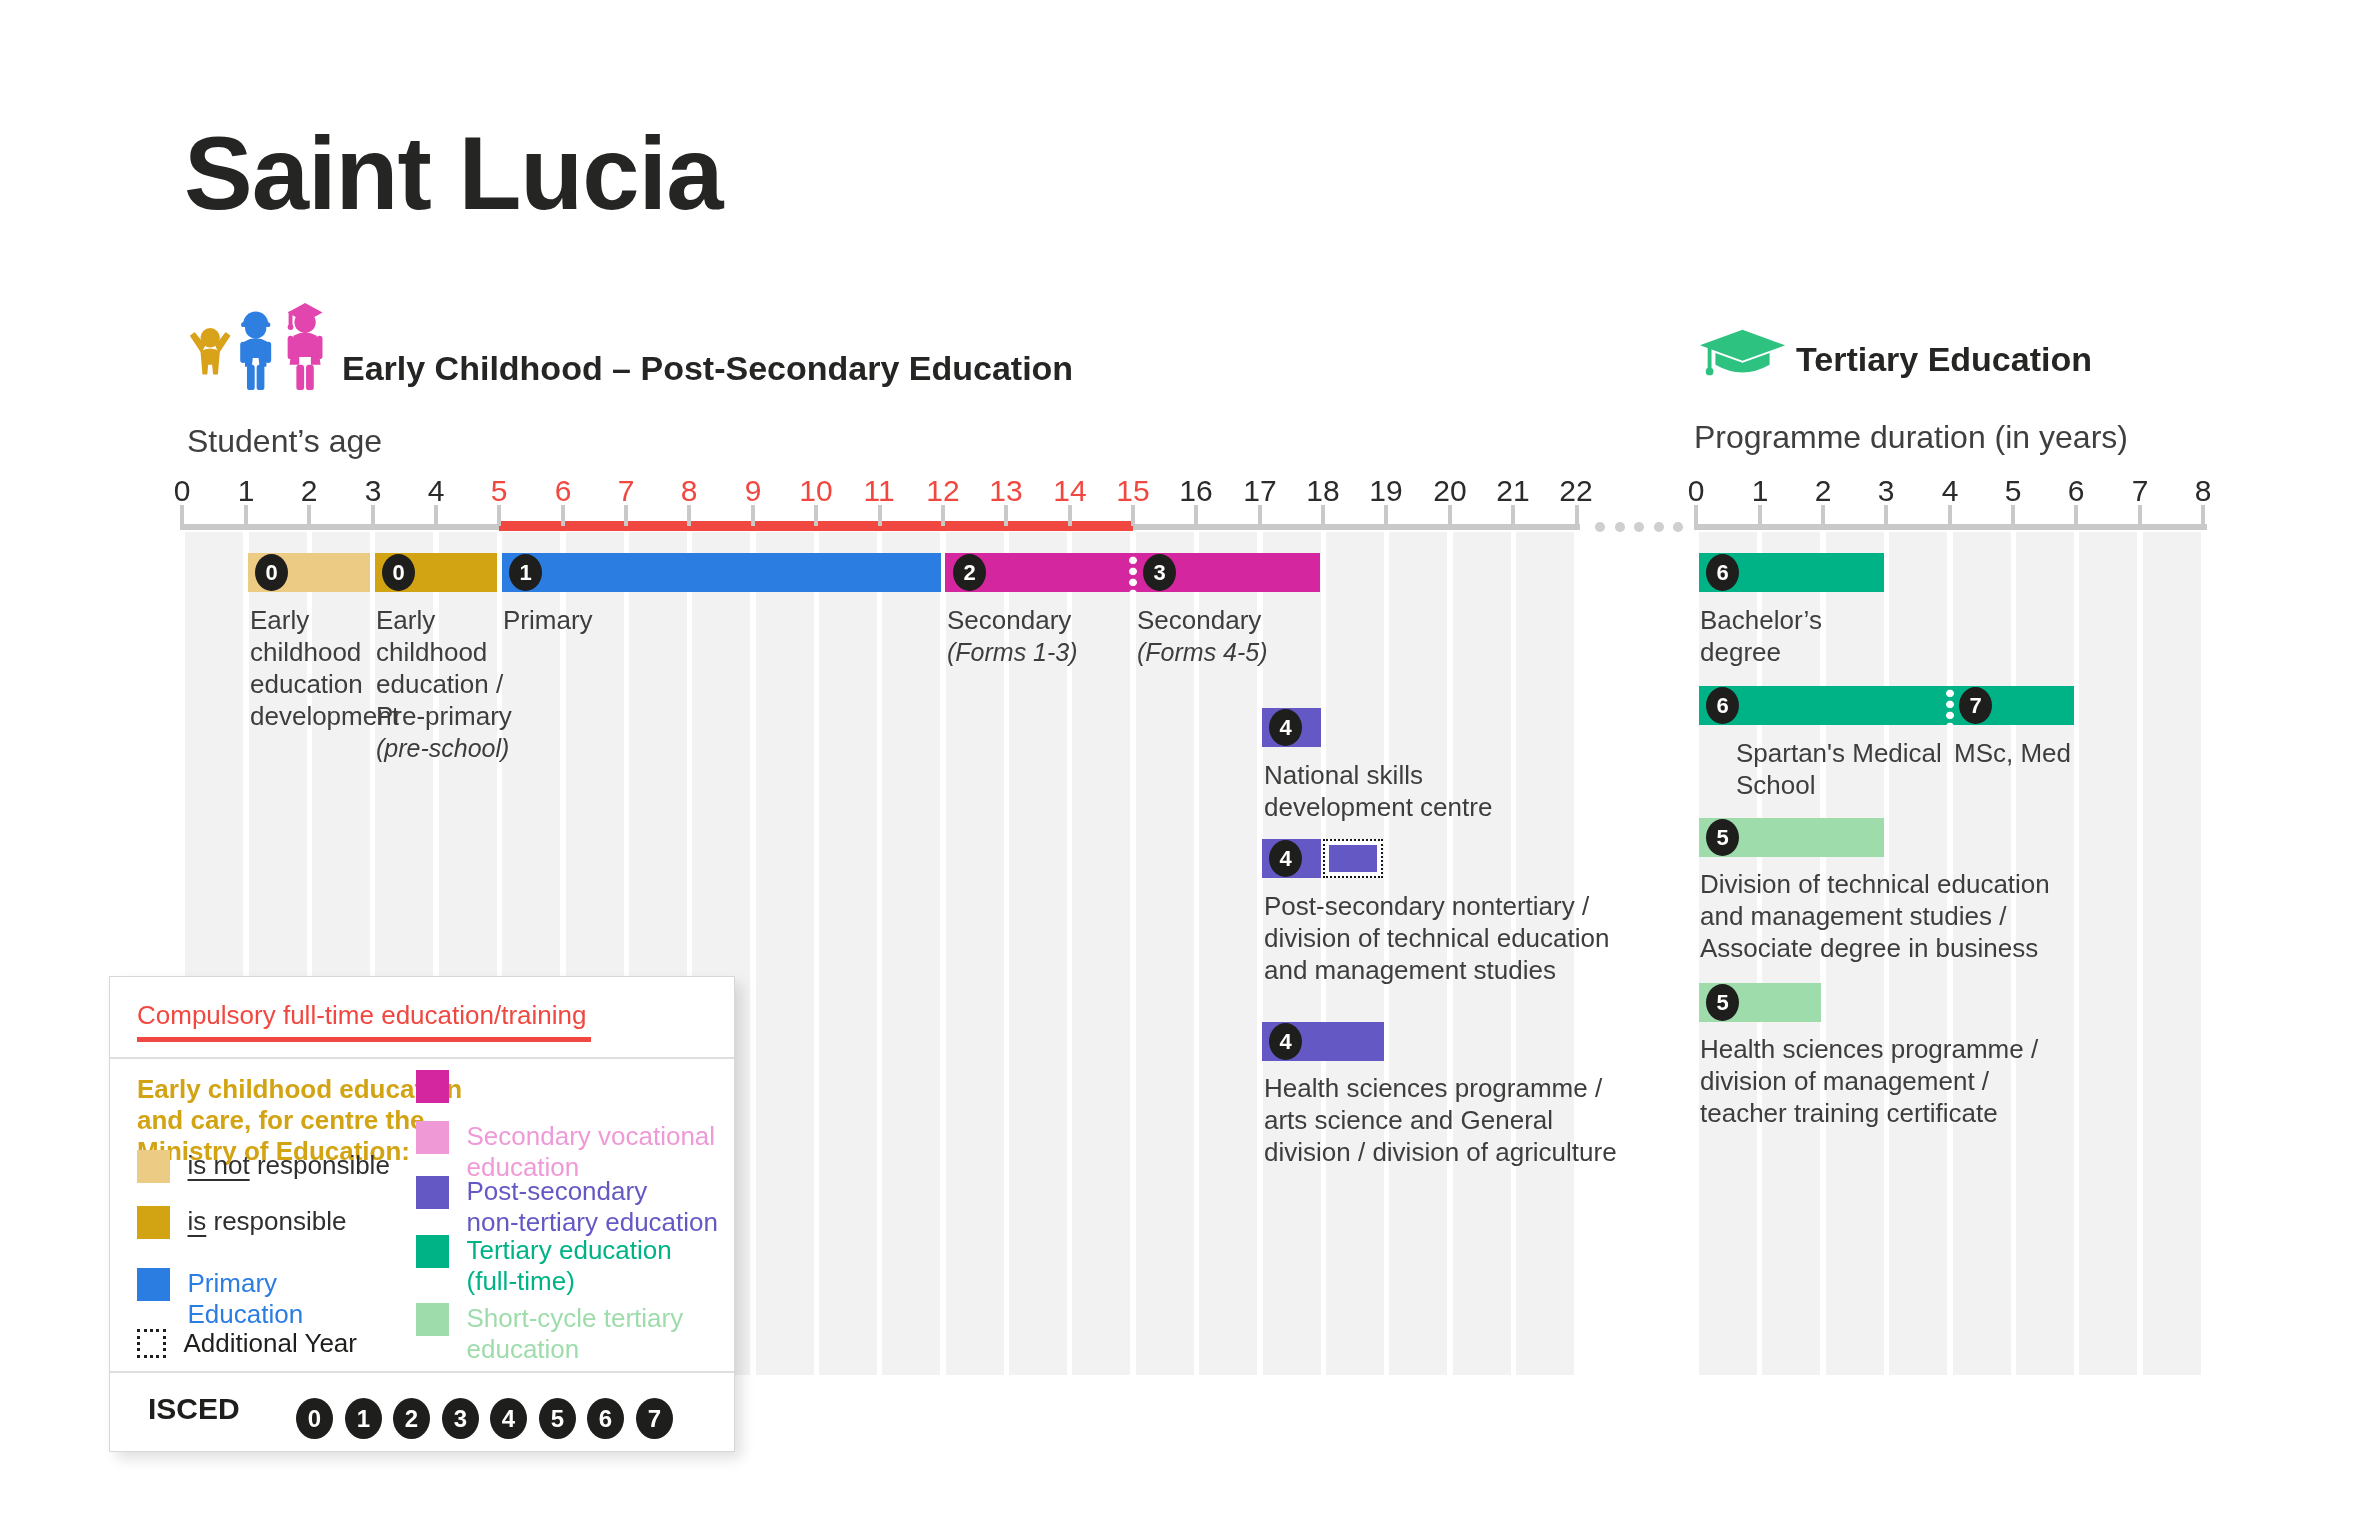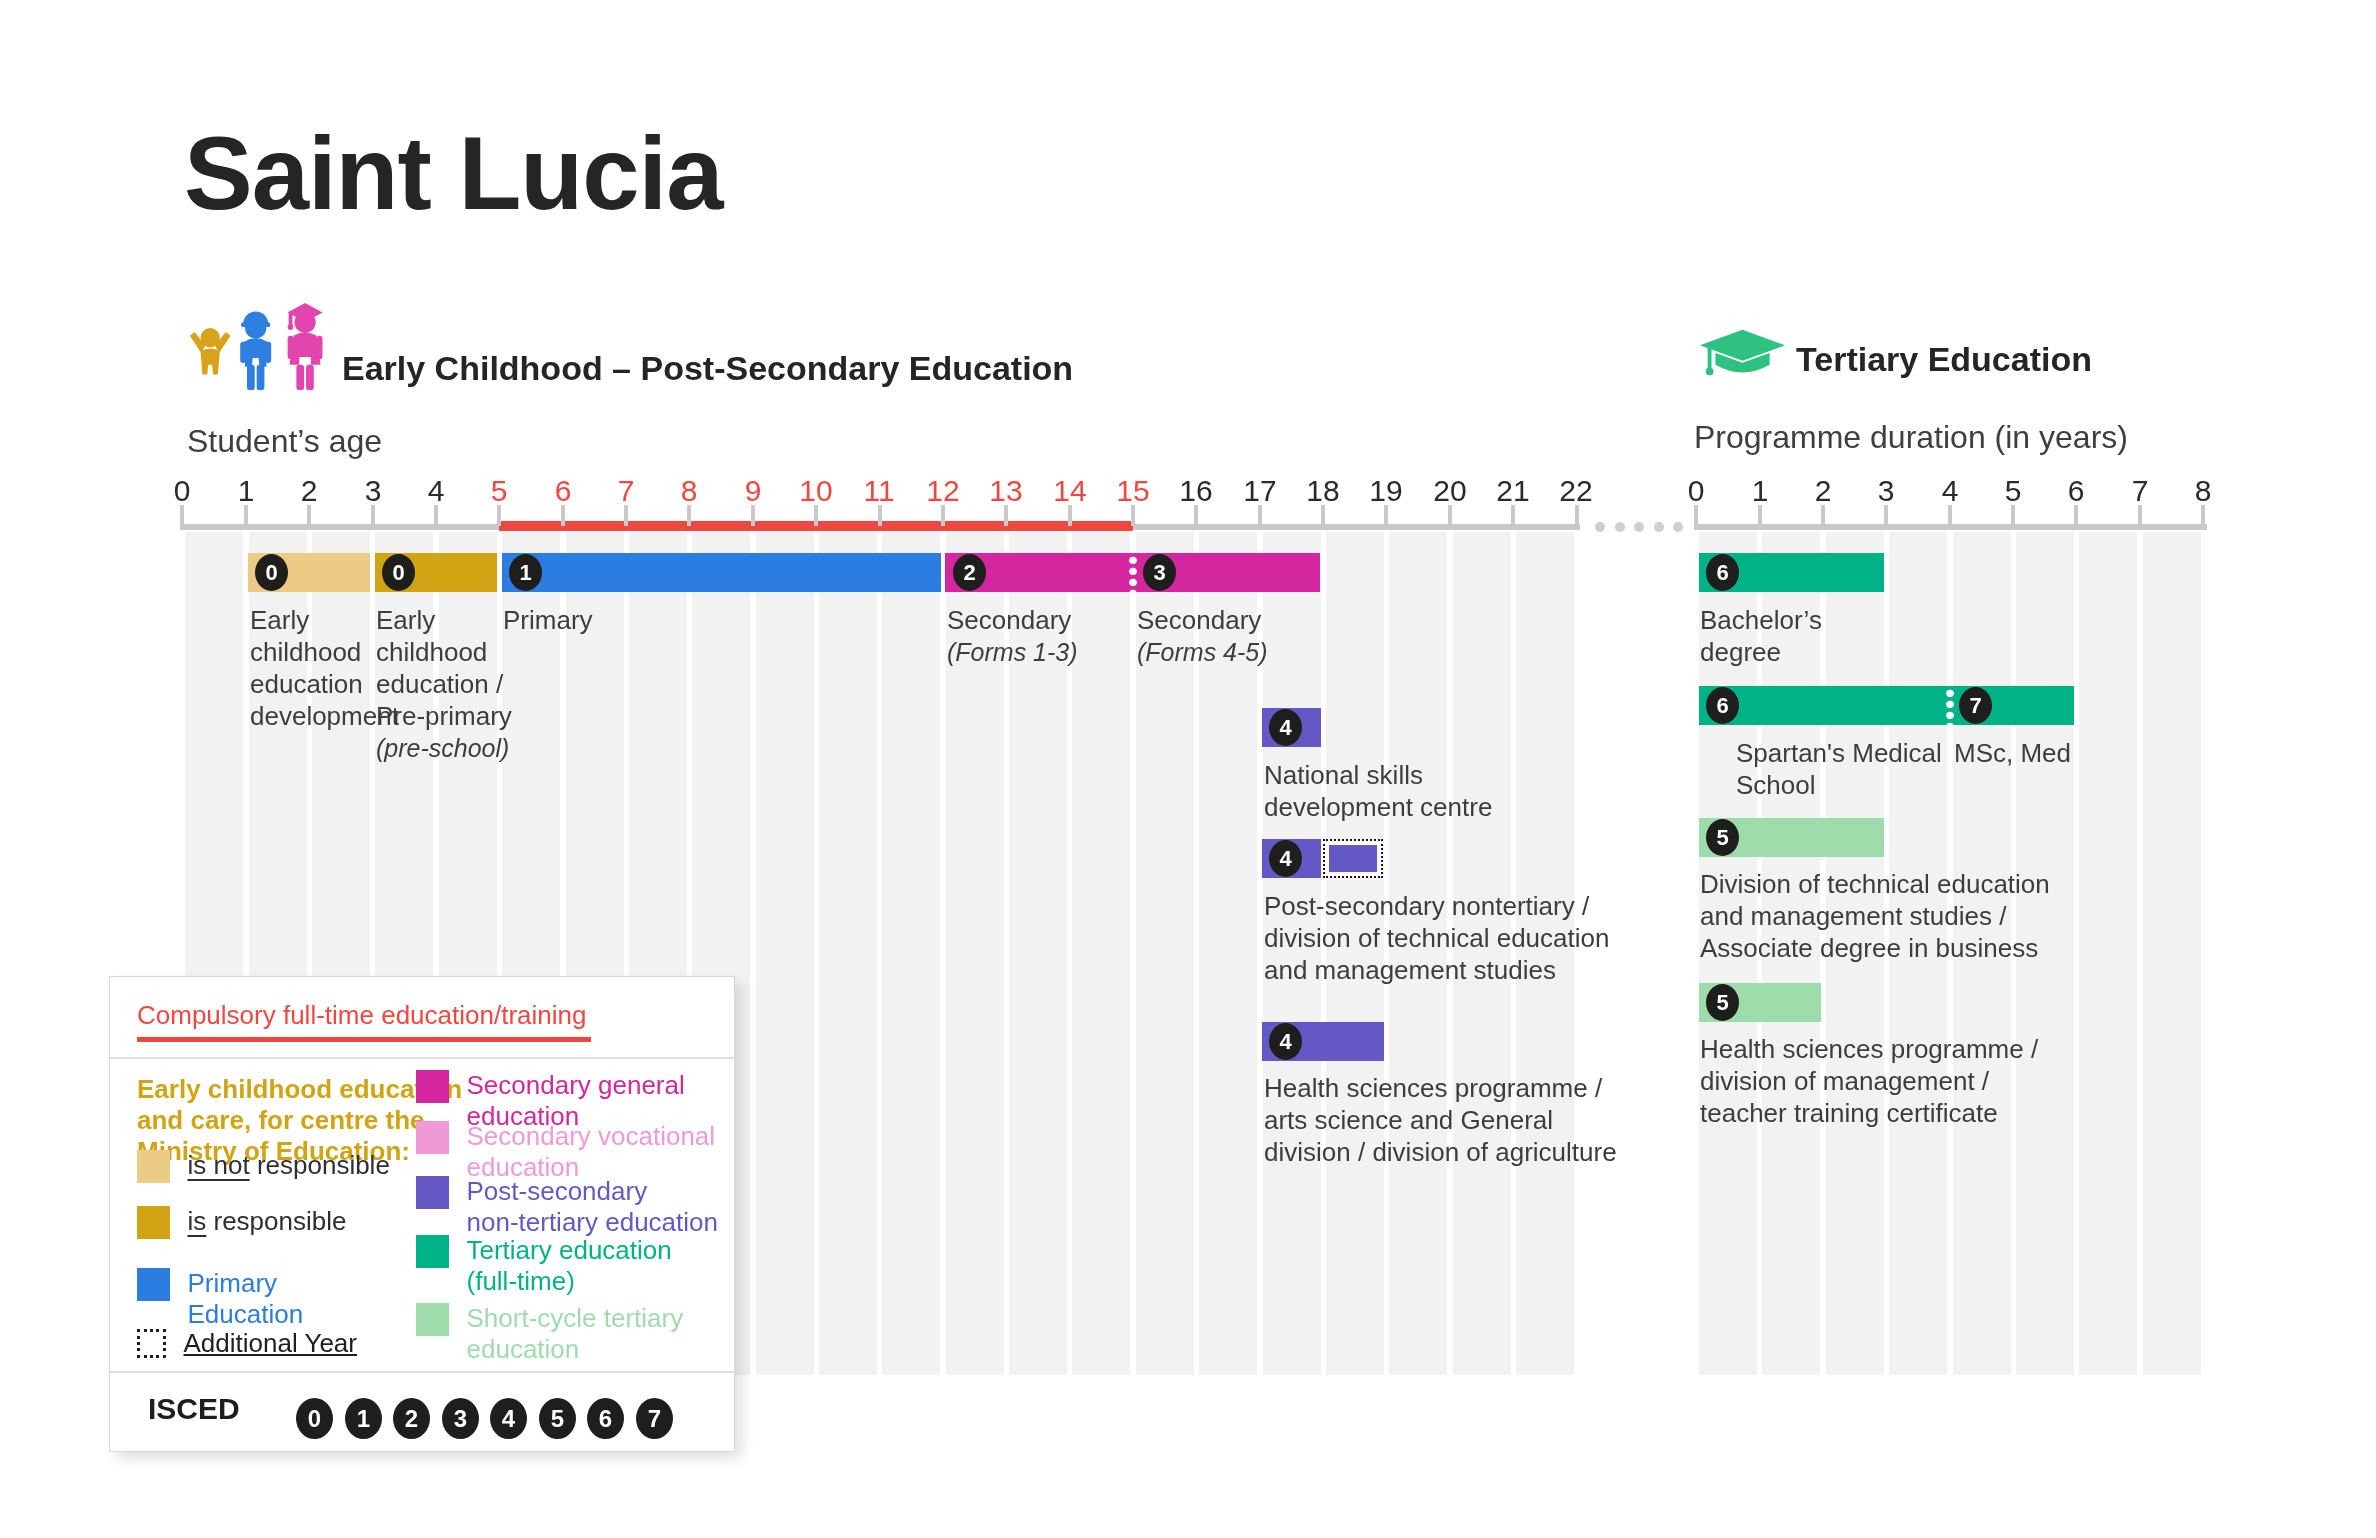--- a/index.html
+++ b/index.html
@@ -275,29 +275,26 @@
       </div>
       <div class="lg-row" style="top: 291px; left: 27px;">
         <div class="swatch" style="background: rgb(43, 125, 225);"></div>
         <div class="lg-text" style="color: rgb(43, 125, 225);">
           <div>Primary</div>
           <div>Education</div>
         </div>
       </div>
       <div class="lg-row" style="top: 351px; left: 27px;">
         <div class="addyear-glyph"></div>
-        <div class="lg-text" style="color: rgb(30, 30, 28); text-decoration: underline;">
+        <div class="lg-text" style="color: rgb(30, 30, 28);">
           <div>Additional Year</div>
         </div>
       </div>
       <div class="lg-row" style="top: 93px; left: 306px;">
         <div class="swatch" style="background: rgb(212, 38, 158);"></div>
-        <div class="lg-text" style="color: rgb(212, 38, 158);">
-          <div>Secondary general education</div>
-        </div>
       </div>
       <div class="lg-row" style="top: 144px; left: 306px;">
         <div class="swatch" style="background: rgb(239, 154, 215);"></div>
         <div class="lg-text" style="color: rgb(239, 154, 215);">
           <div>Secondary vocational</div>
           <div>education</div>
         </div>
       </div>
       <div class="lg-row" style="top: 199px; left: 306px;">
         <div class="swatch" style="background: rgb(100, 89, 196);"></div>

